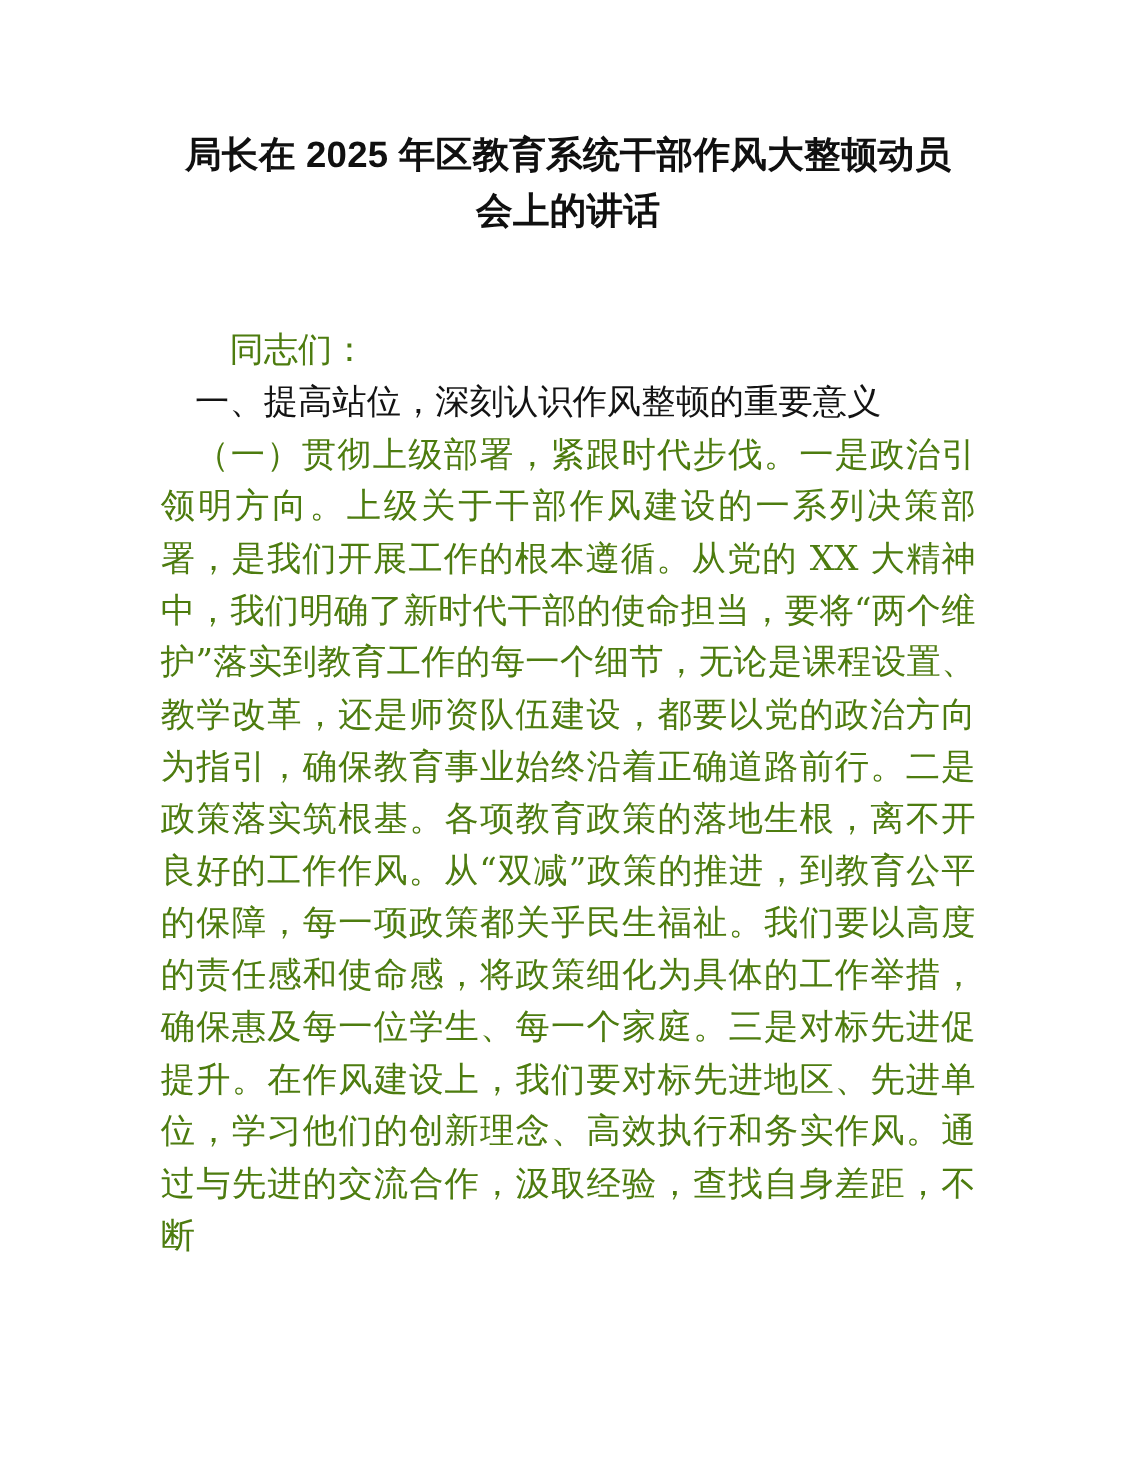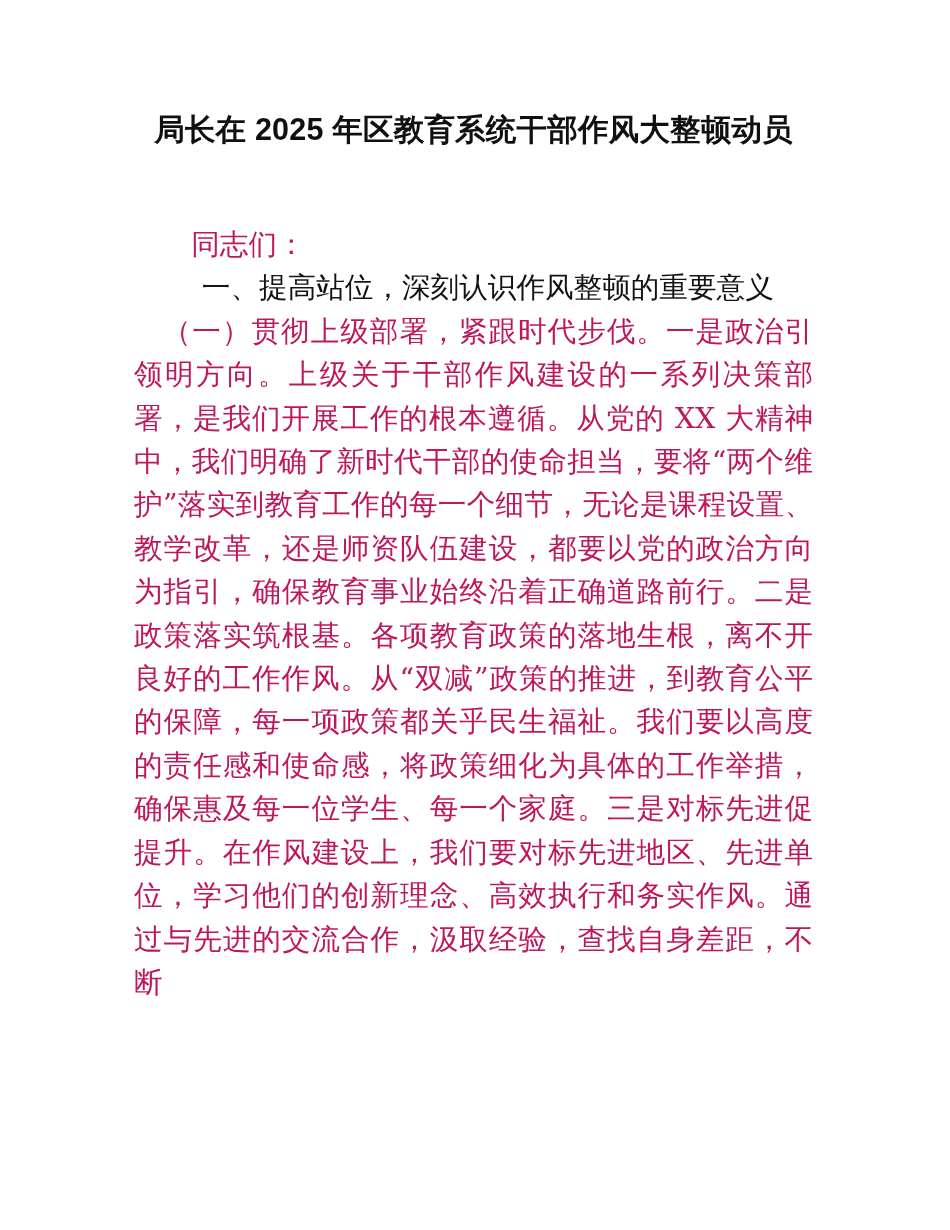--- a/index.html
+++ b/index.html
@@ -43,53 +43,54 @@
 
   
   .para {
     font-family: "DejaVu Serif", "Liberation Serif", serif;
     font-size: 28.6px;
     line-height: 43.4px;
     text-align: justify;
     text-justify: inter-character;
     text-align-last: left;
     margin: 0;
-    color: #be185d;
+    color: #4d7c0f;
     letter-spacing: 0px;
     word-break: break-all;
   }
   .para.indent-2 {
     text-indent: 2em;
   }
   .para.indent-1 {
     text-indent: 1em;
   }
 
   
   .gap-title-body { height: 70px; }
 
   .section-heading {
     font-family: "DejaVu Serif", "Liberation Serif", serif;
     font-size: 28.6px;
     line-height: 43.4px;
     text-indent: 1em;
     margin: 0;
     color: #131313;
-    text-align: center;
+    text-align: left;
   }
 </style>
 </head>
 <body>
 
 <div id="page">
 
   <div id="doc-body">
 
     <h1 class="doc-title">
       <span>局长在 2025 年区教育系统干部作风大整顿动员</span><br>
+      <span>会上的讲话</span>
     </h1>
 
     <div class="gap-title-body"></div>
 
     <p class="para indent-2">同志们：</p>
 
 
     <p class="section-heading">一、提高站位，深刻认识作风整顿的重要意义</p>
 
     <p class="para indent-1">（一）贯彻上级部署，紧跟时代步伐。一是政治引领明方向。上级关于干部作风建设的一系列决策部署，是我们开展工作的根本遵循。从党的 XX 大精神中，我们明确了新时代干部的使命担当，要将“两个维护”落实到教育工作的每一个细节，无论是课程设置、教学改革，还是师资队伍建设，都要以党的政治方向为指引，确保教育事业始终沿着正确道路前行。二是政策落实筑根基。各项教育政策的落地生根，离不开良好的工作作风。从“双减”政策的推进，到教育公平的保障，每一项政策都关乎民生福祉。我们要以高度的责任感和使命感，将政策细化为具体的工作举措，确保惠及每一位学生、每一个家庭。三是对标先进促提升。在作风建设上，我们要对标先进地区、先进单位，学习他们的创新理念、高效执行和务实作风。通过与先进的交流合作，汲取经验，查找自身差距，不断</p>

